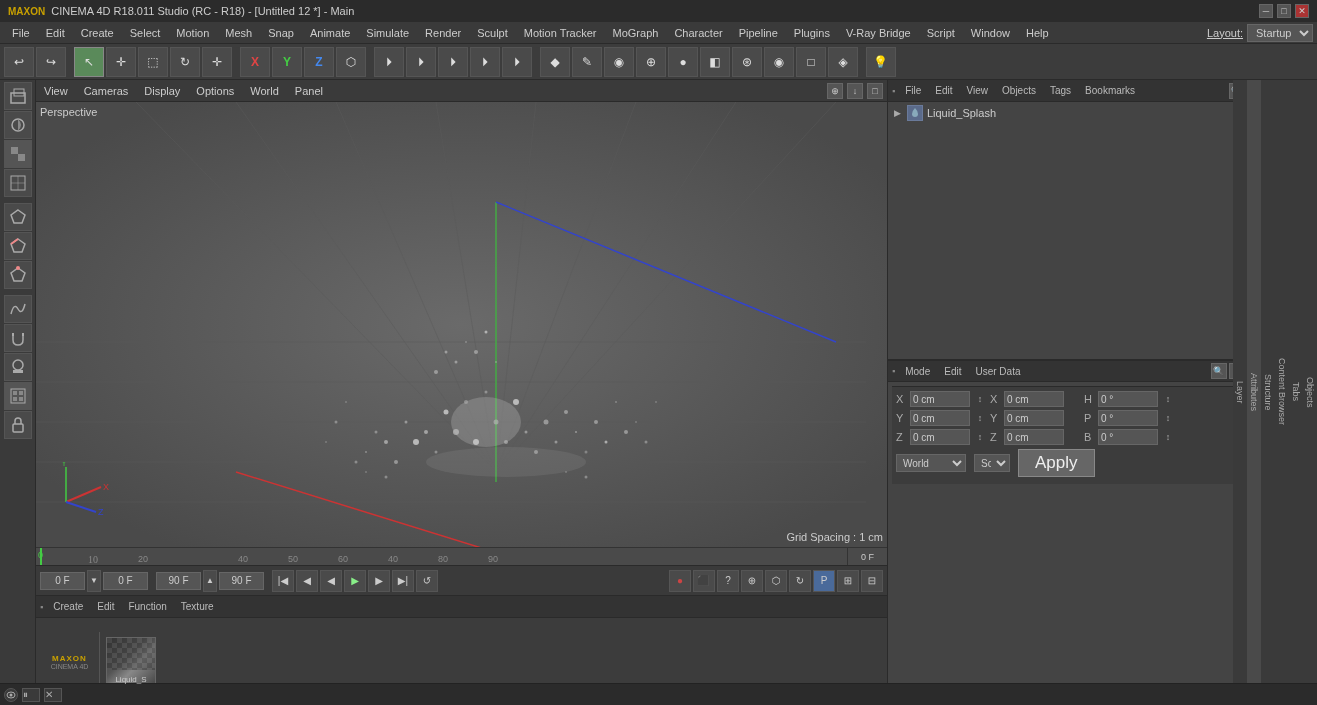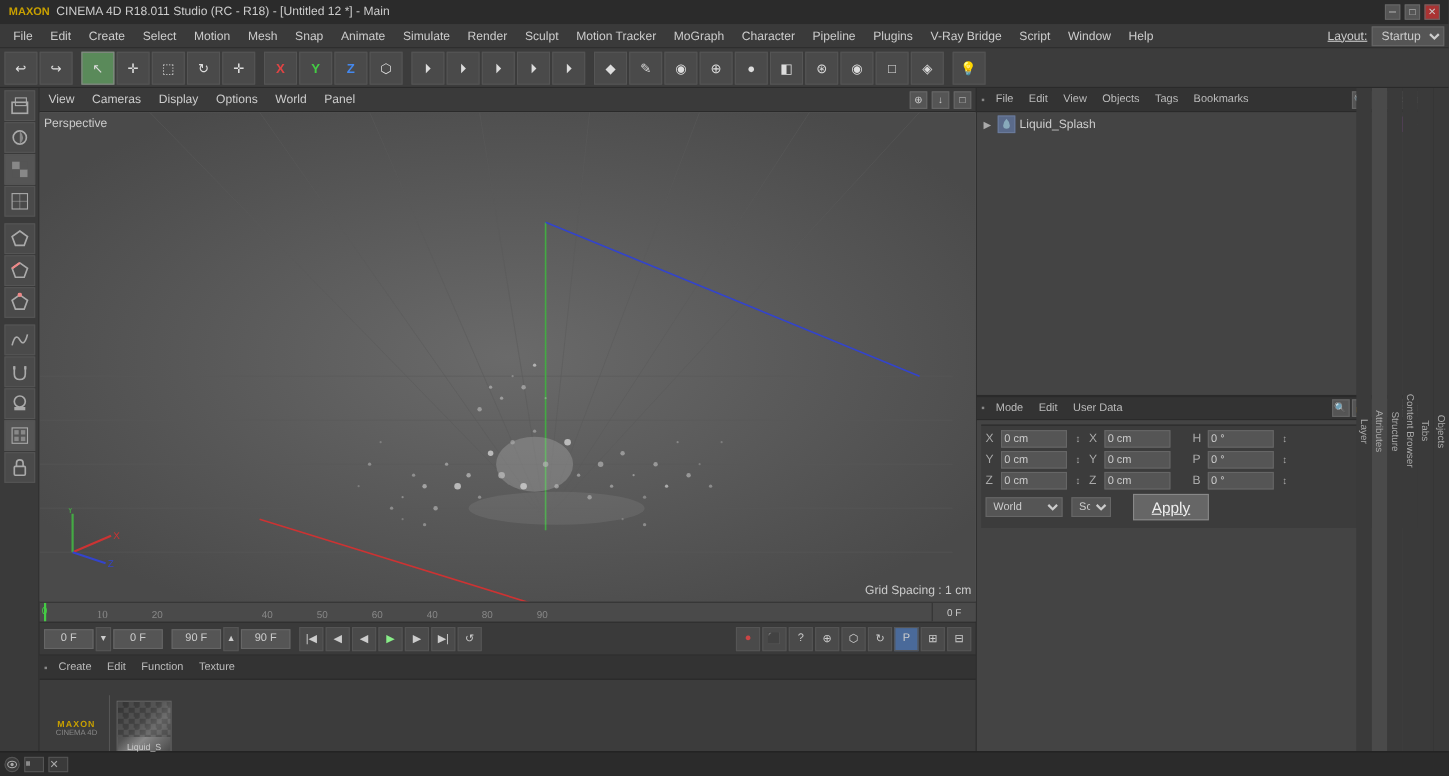--- a/index.html
+++ b/index.html
@@ -349,25 +349,24 @@
       width: 60px; height: 16px;
       background: #555; border: 1px solid #666;
       color: #ccc; font-size: 10px; padding: 0 2px;
     }
     .coord-icon { color: #aaa; font-size: 9px; width: 12px; text-align: center; }
 
     #apply-btn {
       background: #666;
       border: 1px solid #888;
       color: #eee;
-      font-size: 14px;
+      font-size: 17px;
       padding: 3px 16px;
       cursor: pointer;
-      margin-left: 16px;
-      text-decoration: underline;
+      margin-left: 4px;
     }
 
     .dropdown-select {
       background: #555;
       border: 1px solid #666;
       color: #ccc;
       font-size: 10px;
       height: 18px;
       padding: 0 2px;
     }

